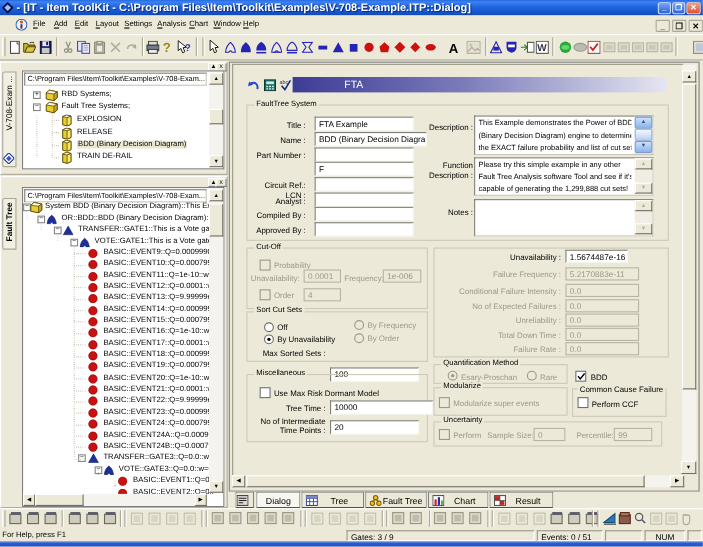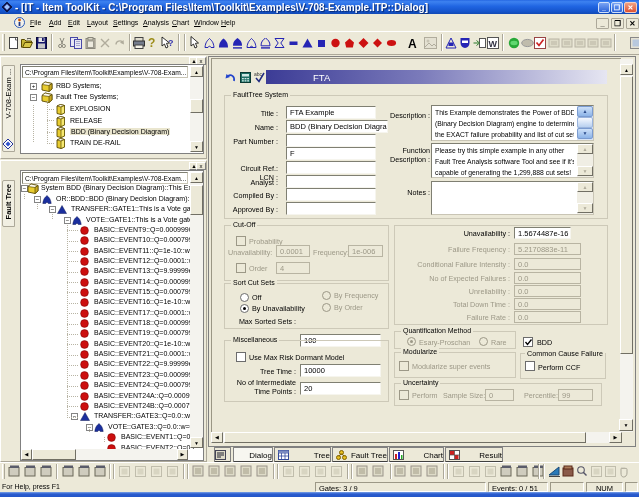--- a/index.html
+++ b/index.html
@@ -34,21 +34,21 @@
 .llbl { position:absolute; font-size:7.2px; color:#000; white-space:nowrap; }
 .in { position:absolute; background:#fff; border:1px solid; border-color:#7f7f72 #f6f5ee #f6f5ee #7f7f72; font-size:7.5px; color:#000; padding:1px 0 0 3px; white-space:nowrap; overflow:hidden; }
 .din { position:absolute; background:#ece9d8; border:1px solid #b8b4a2; font-size:7.5px; color:#9c9887; padding:1px 0 0 3px; white-space:nowrap; overflow:hidden; }
 .gray { color:#9c9887 !important; }
 .cb { position:absolute; width:10px; height:10px; background:#fff; border:1px solid #6c6c6c; }
 .cbd { position:absolute; width:10px; height:10px; background:#ece9d8; border:1px solid #9c9887; }
 .rad { position:absolute; width:9px; height:9px; background:#fff; border:1px solid #6c6c6c; border-radius:50%; }
 .radd { position:absolute; width:9px; height:9px; background:#ece9d8; border:1px solid #9c9887; border-radius:50%; }
 .ta { position:absolute; background:#fff; border:1px solid; border-color:#7f7f72 #c9c5b5 #c9c5b5 #7f7f72; font-size:6.8px; color:#000; line-height:11px; padding:1px 3px; }
 .ta div { white-space:nowrap; overflow:hidden; }
-.tab { position:absolute; top:447px; height:15px; background:#ece9d8; border:1px solid #808080; border-bottom-color:#404040; font-size:8px; text-align:right; color:#000; border-radius:1px; overflow:hidden; }
+.tab { position:absolute; top:447px; height:15px; background:#ece9d8; border:1px solid #808080; border-bottom-color:#404040; font-size:8px; text-align:center; color:#000; border-radius:1px; overflow:hidden; }
 #statusbar { left:0; top:481px; width:639px; height:12px; background:#ece9d8; }
 .spanel { position:absolute; top:482px; height:10px; border:1px solid; border-color:#9c9887 #fff #fff #9c9887; font-size:7.5px; padding:1px 0 0 3px; color:#000; }
 </style>
 </head>
 <body>
 
 <div class="abs" id="titlebar"></div>
 <div class="abs" id="titletext">- [IT - Item ToolKit - C:\Program Files\Item\Toolkit\Examples\V-708-Example.ITP::Dialog]</div>
 <div class="abs" style="left:2px;top:2px;width:10px;height:10px;">
     <svg width="10" height="10">
@@ -700,21 +700,21 @@
 <div class="radd" style="left:322px;top:303px;"></div>
 <div class="llbl gray" style="left:334px;top:303px;">By Order</div>
 <div class="lbl" style="left:200px;top:317px;width:96px;">Max Sorted Sets :</div>
 <div class="in" style="left:300px;top:314px;width:81px;height:13px;margin-top:20px;">100</div>
 <div class="gb" style="left:224px;top:340px;width:165px;height:62px;">
     <span class="gbl">Miscellaneous</span>
   </div>
 <div class="cb" style="left:236px;top:352px;"></div>
 <div class="llbl" style="left:249px;top:353px;">Use Max Risk Dormant Model</div>
 <div class="lbl" style="left:200px;top:367px;width:96px;">Tree Time :</div>
-<div class="in" style="left:300px;top:364px;width:81px;height:13px;">10000</div>
+<div class="in" style="left:300px;top:364px;width:94px;height:13px;">10000</div>
 <div class="lbl" style="left:200px;top:379px;width:96px;line-height:8.5px;">No of Intermediate<br>Time Points :</div>
 <div class="in" style="left:300px;top:382px;width:81px;height:13px;">20</div>
 <div class="gb" style="left:394px;top:225px;width:214px;height:100px;"></div>
 <div class="lbl" style="left:390px;top:229px;width:120px;">Unavailability :</div>
 <div class="in" style="left:514px;top:227px;width:57px;height:12px;">1.5674487e-16</div>
 <div class="lbl gray" style="left:390px;top:245px;width:120px;">Failure Frequency :</div>
 <div class="din" style="left:514px;top:243px;width:67px;height:12px;">5.2170883e-11</div>
 <div class="lbl gray" style="left:390px;top:260px;width:120px;">Conditional Failure Intensity :</div>
 <div class="din" style="left:514px;top:258px;width:67px;height:12px;">0.0</div>
 <div class="lbl gray" style="left:390px;top:274px;width:120px;">No of Expected Failures :</div>

